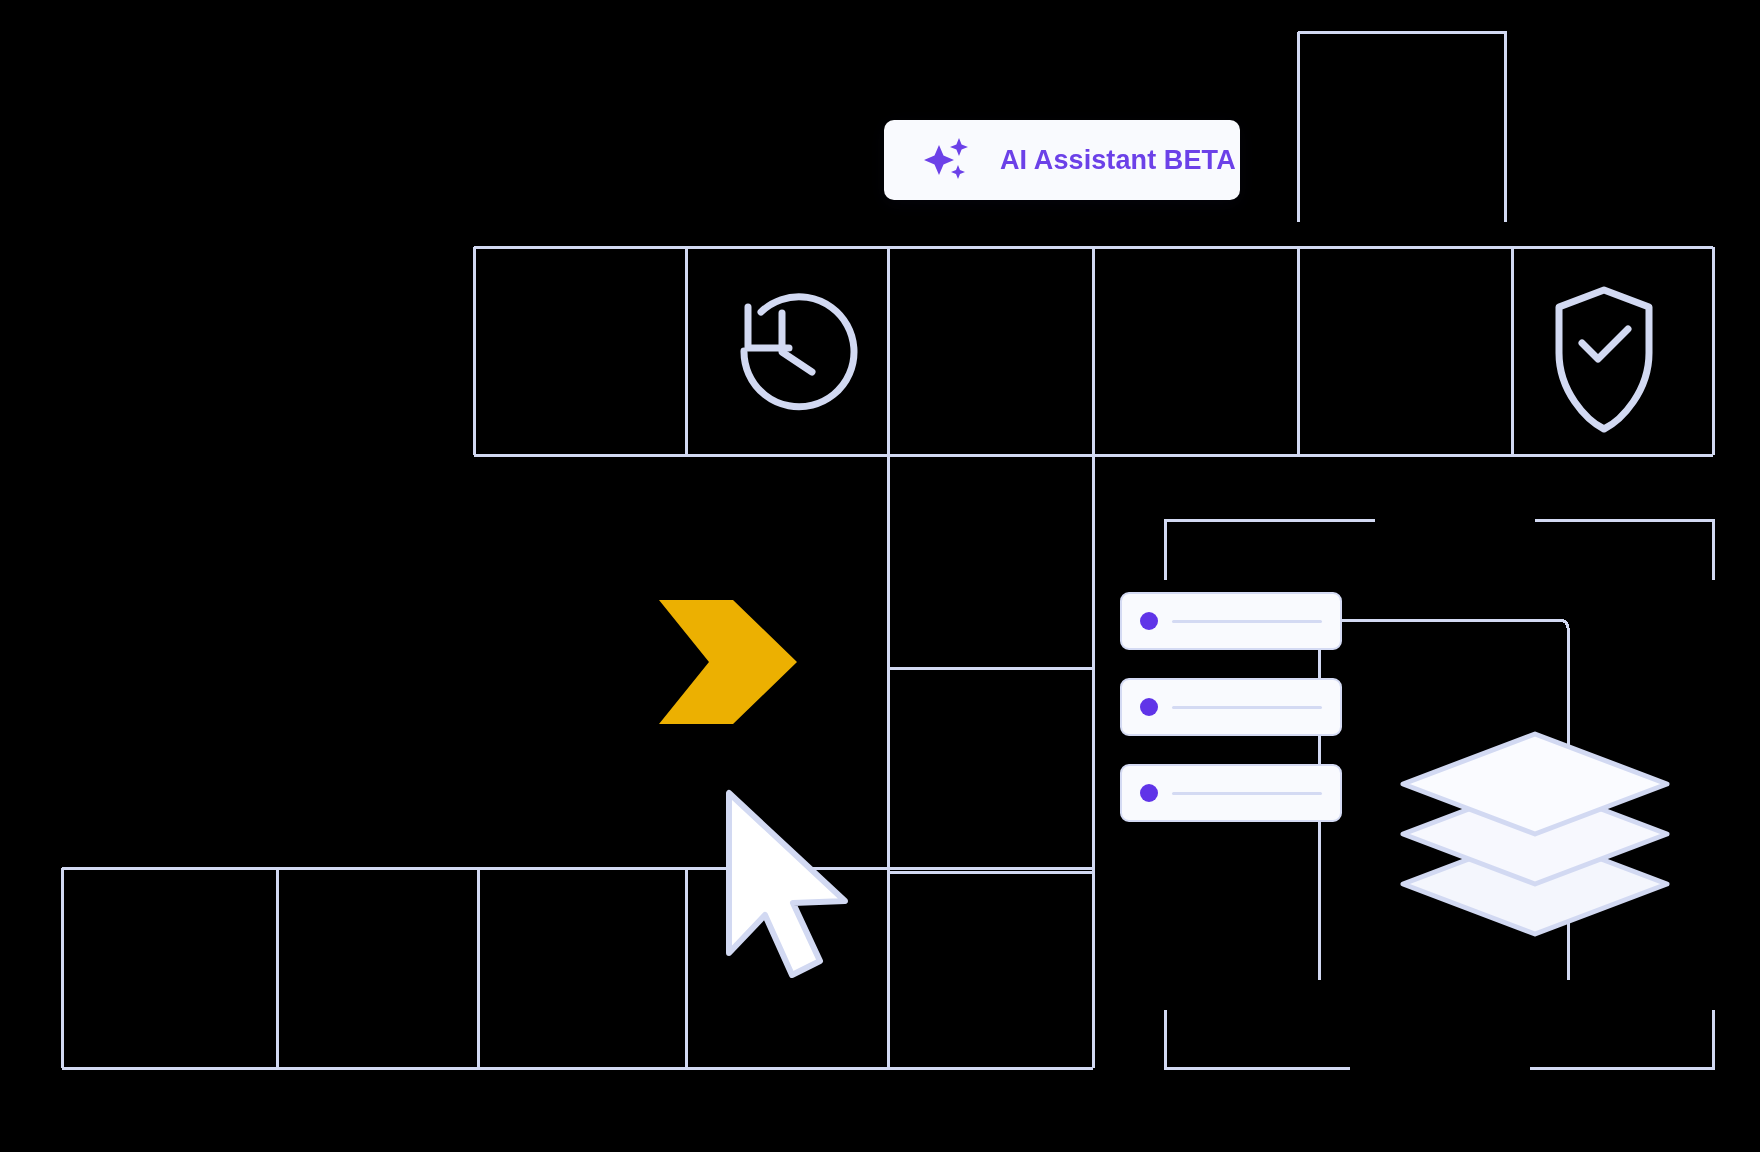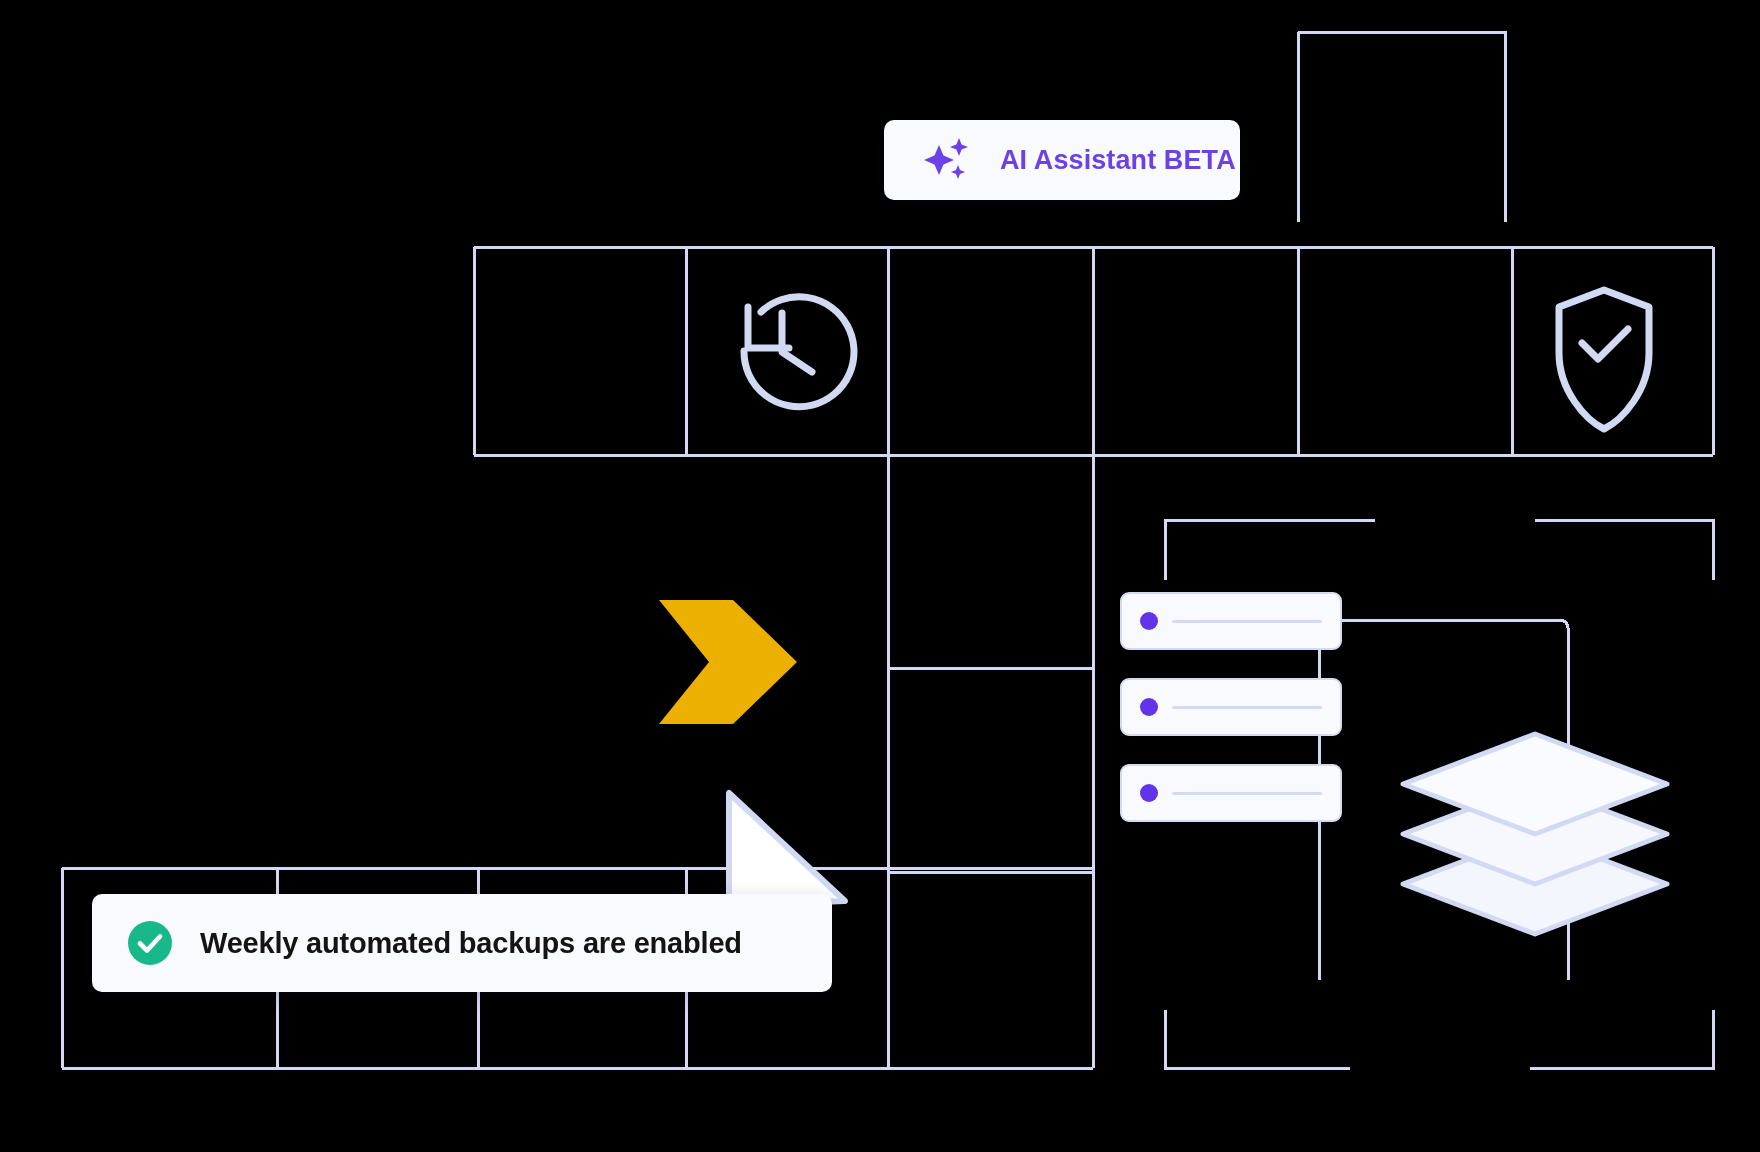--- a/index.html
+++ b/index.html
@@ -167,21 +167,14 @@
 
   <div class="card" id="ai-card">
     <svg class="sparkle-icon" viewBox="0 0 52 52">
       <path d="M17 11 L21.5 21.5 L32 26 L21.5 30.5 L17 41 L12.5 30.5 L2 26 L12.5 21.5 Z" fill="#6C41E8"></path>
       <path d="M37 4 L39.6 10.4 L46 13 L39.6 15.6 L37 22 L34.4 15.6 L28 13 L34.4 10.4 Z" fill="#6C41E8"></path>
       <path d="M36 31 L38 36 L43 38 L38 40 L36 45 L34 40 L29 38 L34 36 Z" fill="#6C41E8"></path>
     </svg>
     <span id="ai-label">AI Assistant BETA</span>
   </div>
 
-  <div class="card" id="backup-card">
-    <svg class="check-icon" viewBox="0 0 44 44">
-      <circle cx="22" cy="22" r="22" fill="#18B88A"></circle>
-      <polyline points="12,22.5 19,29.5 32,15.5" fill="none" stroke="#FFFFFF" stroke-width="4.6" stroke-linecap="round" stroke-linejoin="round"></polyline>
-    </svg>
-    <span id="backup-label">Weekly automated backups are enabled</span>
-  </div>
 
 </div>
 
 </body></html>

